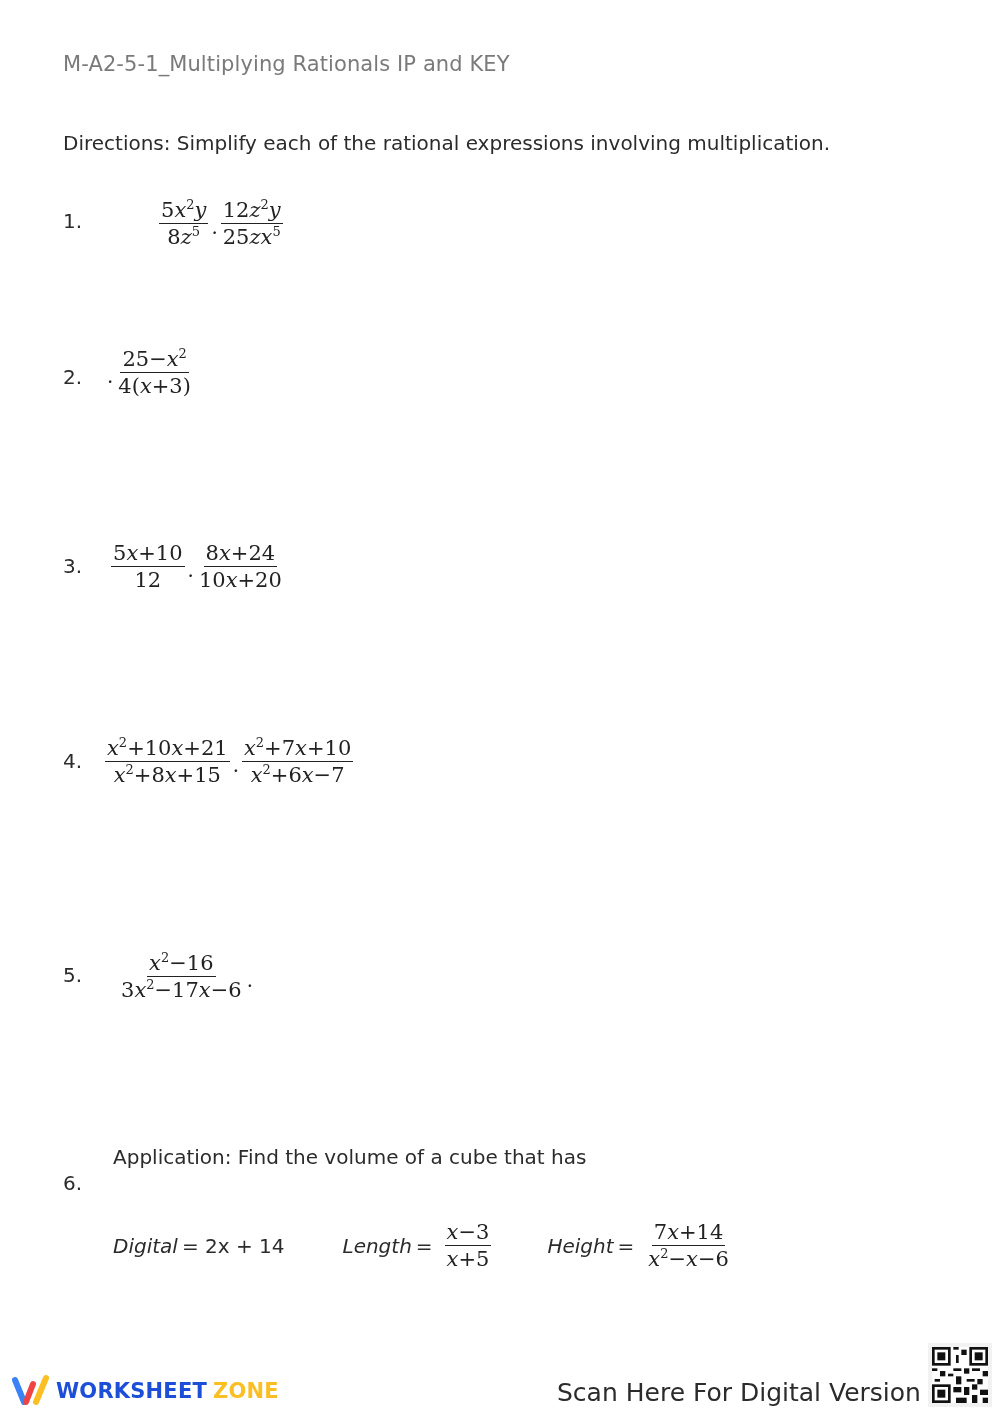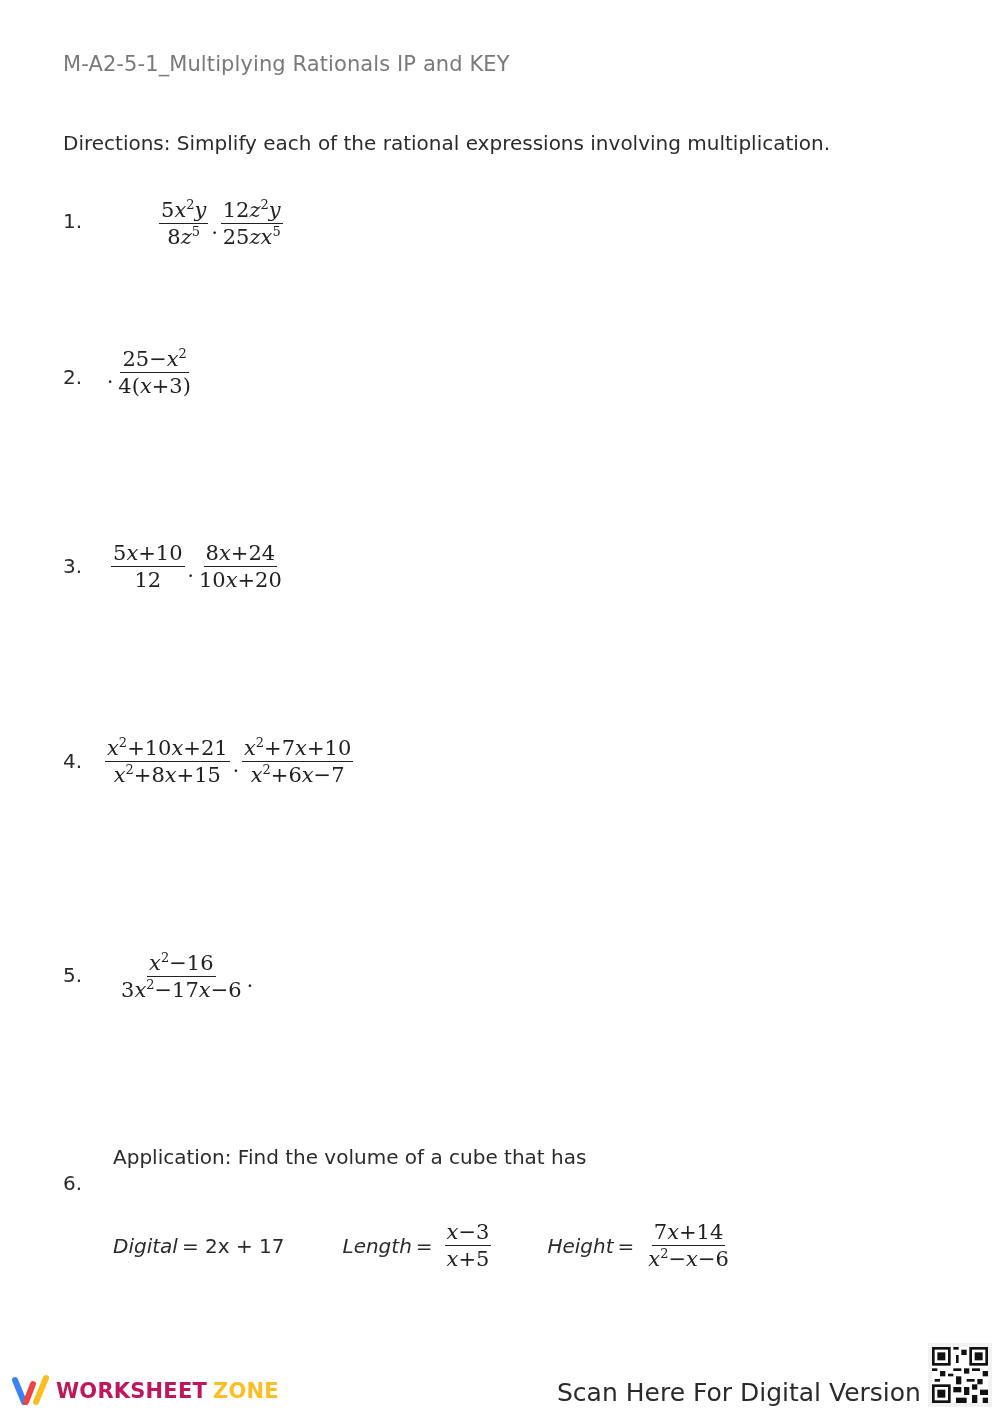--- a/index.html
+++ b/index.html
@@ -86,21 +86,21 @@
       <span class="n"><i class="v">x</i><sup>2</sup>−16</span>
       <span class="d">3<i class="v">x</i><sup>2</sup>−17<i class="v">x</i>−6</span>
     </span>
   <span class="dot">·</span>
 </div>
 
 <div class="abs num" style="left:63px;top:1171px;">6.</div>
 <div class="abs app">Application: Find the volume of a cube that has</div>
 <div class="abs dims">
   <span class="lab">Digital</span>
-  <span style="margin-left:4px">= 2x + 17</span>
+  <span style="margin-left:4px">= 2x + 14</span>
   <span class="gap1"></span>
   <span class="lab">Length</span>
   <span style="margin:0 12px 0 4px">=</span>
   <span class="math frac">
     <span class="n"><i class="v">x</i>−3</span>
       <span class="d"><i class="v">x</i>+5</span>
   </span>
   <span class="gap2"></span>
   <span class="lab">Height</span>
   <span style="margin:0 12px 0 4px">=</span>
@@ -109,21 +109,21 @@
       <span class="d"><i class="v">x</i><sup>2</sup>−<i class="v">x</i>−6</span>
   </span>
 </div>
 
 <div class="abs footer-logo">
   <svg width="42" height="34" viewBox="0 0 42 34">
     <line x1="5" y1="6" x2="14" y2="28" stroke="#3b82f6" stroke-width="6" stroke-linecap="round"></line>
     <line x1="16" y1="28" x2="23" y2="10" stroke="#ef4444" stroke-width="6" stroke-linecap="round"></line>
     <line x1="26" y1="28" x2="36" y2="4" stroke="#fbbf24" stroke-width="6" stroke-linecap="round"></line>
   </svg>
-  <span class="logo-word" style="color:#be185d;margin-left:4px">WORKSHEET</span>
+  <span class="logo-word" style="color:#1d4ed8;margin-left:4px">WORKSHEET</span>
   <span class="logo-word" style="color:#fbbf24;margin-left:6px">ZONE</span>
 </div>
 
 <div class="abs scan">Scan Here For Digital Version</div>
 
 <div class="abs qr">
   <svg width="56" height="56" viewBox="0 0 21 21">
     <rect width="21" height="21" fill="#fff"></rect>
     <g fill="#111">
       <rect x="0" y="0" width="7" height="7"></rect>

